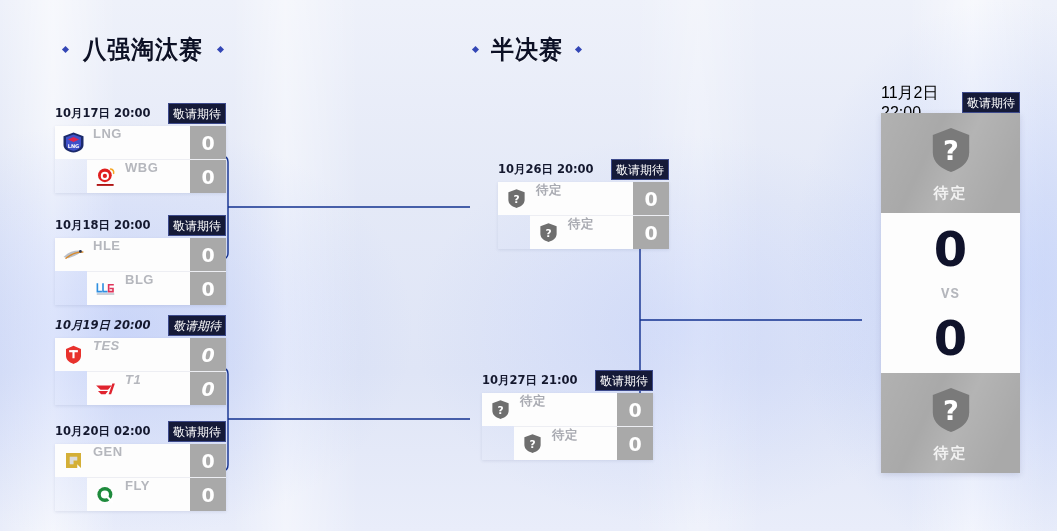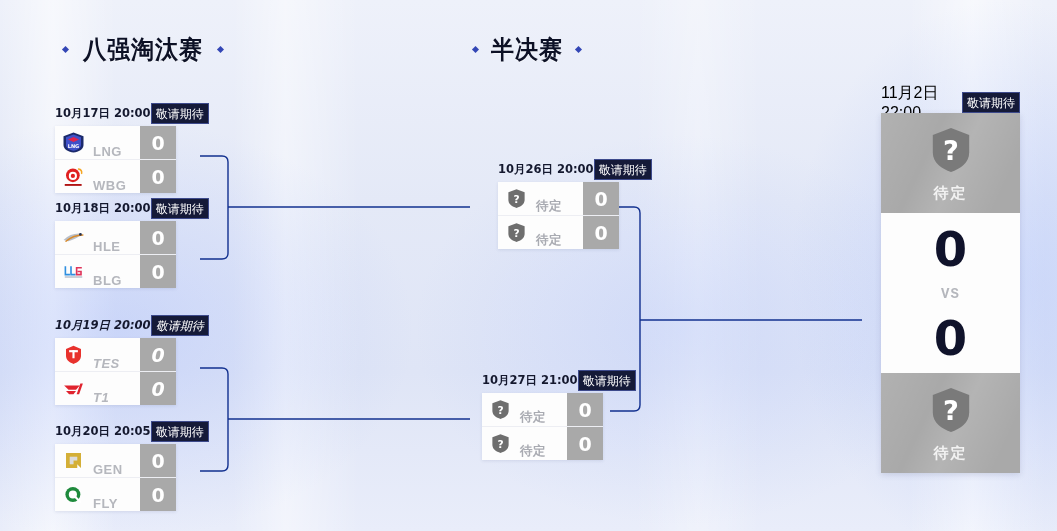--- a/index.html
+++ b/index.html
@@ -55,41 +55,41 @@
   }
   .diamond.sm{width:5px;height:5px;background:#3346b5;}
   #t-qf{left:63px;top:33px;}
   #t-sf{left:473px;top:33px;}
   #t-f{left:905px;top:33px;}
 
   
   #lines{position:absolute;left:0;top:0;width:1057px;height:531px;pointer-events:none;}
 
   
-  .match{position:absolute;width:121px;}
+  .match{position:absolute;width:171px;}
   .match .hdr{
     height:19px;display:flex;align-items:center;justify-content:space-between;
     margin-bottom:3px;
   }
   .match .date{
     font-size:11.5px;color:#14182e;font-weight:bold;letter-spacing:0px;
     font-family:"DejaVu Sans","Liberation Sans",sans-serif;
     white-space:nowrap;
   }
   .badge{
     background:#151a38;color:#fff;font-size:12px;line-height:1;
     padding:3.5px 4px;border:1px solid #3d4a8c;
     font-family:"DejaVu Sans","Liberation Sans",sans-serif;
     letter-spacing:0px;white-space:nowrap;
   }
   .rows{box-shadow:0 1px 3px rgba(60,70,120,0.12);}
   .row{
-    display:flex;align-items:flex-end;height:33px;background:#fdfdfd;
-  }
-  .row + .row{border-top:1px solid #edeef3;}
+    display:flex;align-items:flex-start;height:33px;background:#fdfdfd;
+  }
+  .row + .row{border-top:1px solid #edeef3;margin-left:32px;}
   .logo{
     width:36px;height:33px;display:flex;align-items:center;justify-content:center;
     flex:0 0 36px;
   }
   .tname{
     flex:1 1 auto;font-size:13px;color:#b5b7bd;font-weight:bold;
     letter-spacing:0.5px;padding-left:2px;
     font-family:"Liberation Sans",sans-serif;
   }
   .tname.cn{font-family:"DejaVu Sans","Liberation Sans",sans-serif;font-size:12.5px;color:#a9abb2;}
@@ -192,21 +192,21 @@
               <path d="M28 6 q6 1 5 7" stroke="#f5a623" stroke-width="2.4" fill="none" stroke-linecap="round"></path>
               <rect x="6" y="30" width="27" height="3" fill="#b01414"></rect>
             </svg>
         </span>
         <span class="tname">WBG</span>
         <span class="score">0</span>
       </div>
     </div>
   </div>
 
-  <div class="match" id="qf2" style="left:55px;top:199px;">
+  <div class="match" id="qf2" style="left:55px;top:216px;">
     <div class="hdr">
       <span class="date">10月18日 20:00</span>
       <span class="badge">敬请期待</span>
     </div>
     <div class="rows">
       <div class="row">
         <span class="logo">
           <svg class="lg" viewBox="0 0 40 36">
               <path d="M4 22 Q16 10 34 12 Q26 20 12 24 Z" fill="#b9bfc9"></path>
               <path d="M8 24 Q20 14 35 14" stroke="#d98b2b" stroke-width="2.2" fill="none" stroke-linecap="round"></path>
@@ -259,21 +259,21 @@
             </svg>
         </span>
         <span class="tname">T1</span>
         <span class="score">0</span>
       </div>
     </div>
   </div>
 
   <div class="match" id="qf4" style="left:55px;top:422px;">
     <div class="hdr">
-      <span class="date">10月20日 20:05</span>
+      <span class="date">10月20日 02:00</span>
       <span class="badge">敬请期待</span>
     </div>
     <div class="rows">
       <div class="row">
         <span class="logo">
           <svg class="lg" viewBox="0 0 40 36">
               <path d="M8 6 H32 V30 L26 24 V12 H14 V24 H20 V18 H26 V30 H8 Z" fill="#d4af37"></path>
               <path d="M14 24 V12 H26 V18 H20 V24 Z" fill="#1d1d1f" opacity="0.15"></path>
             </svg>
         </span>

